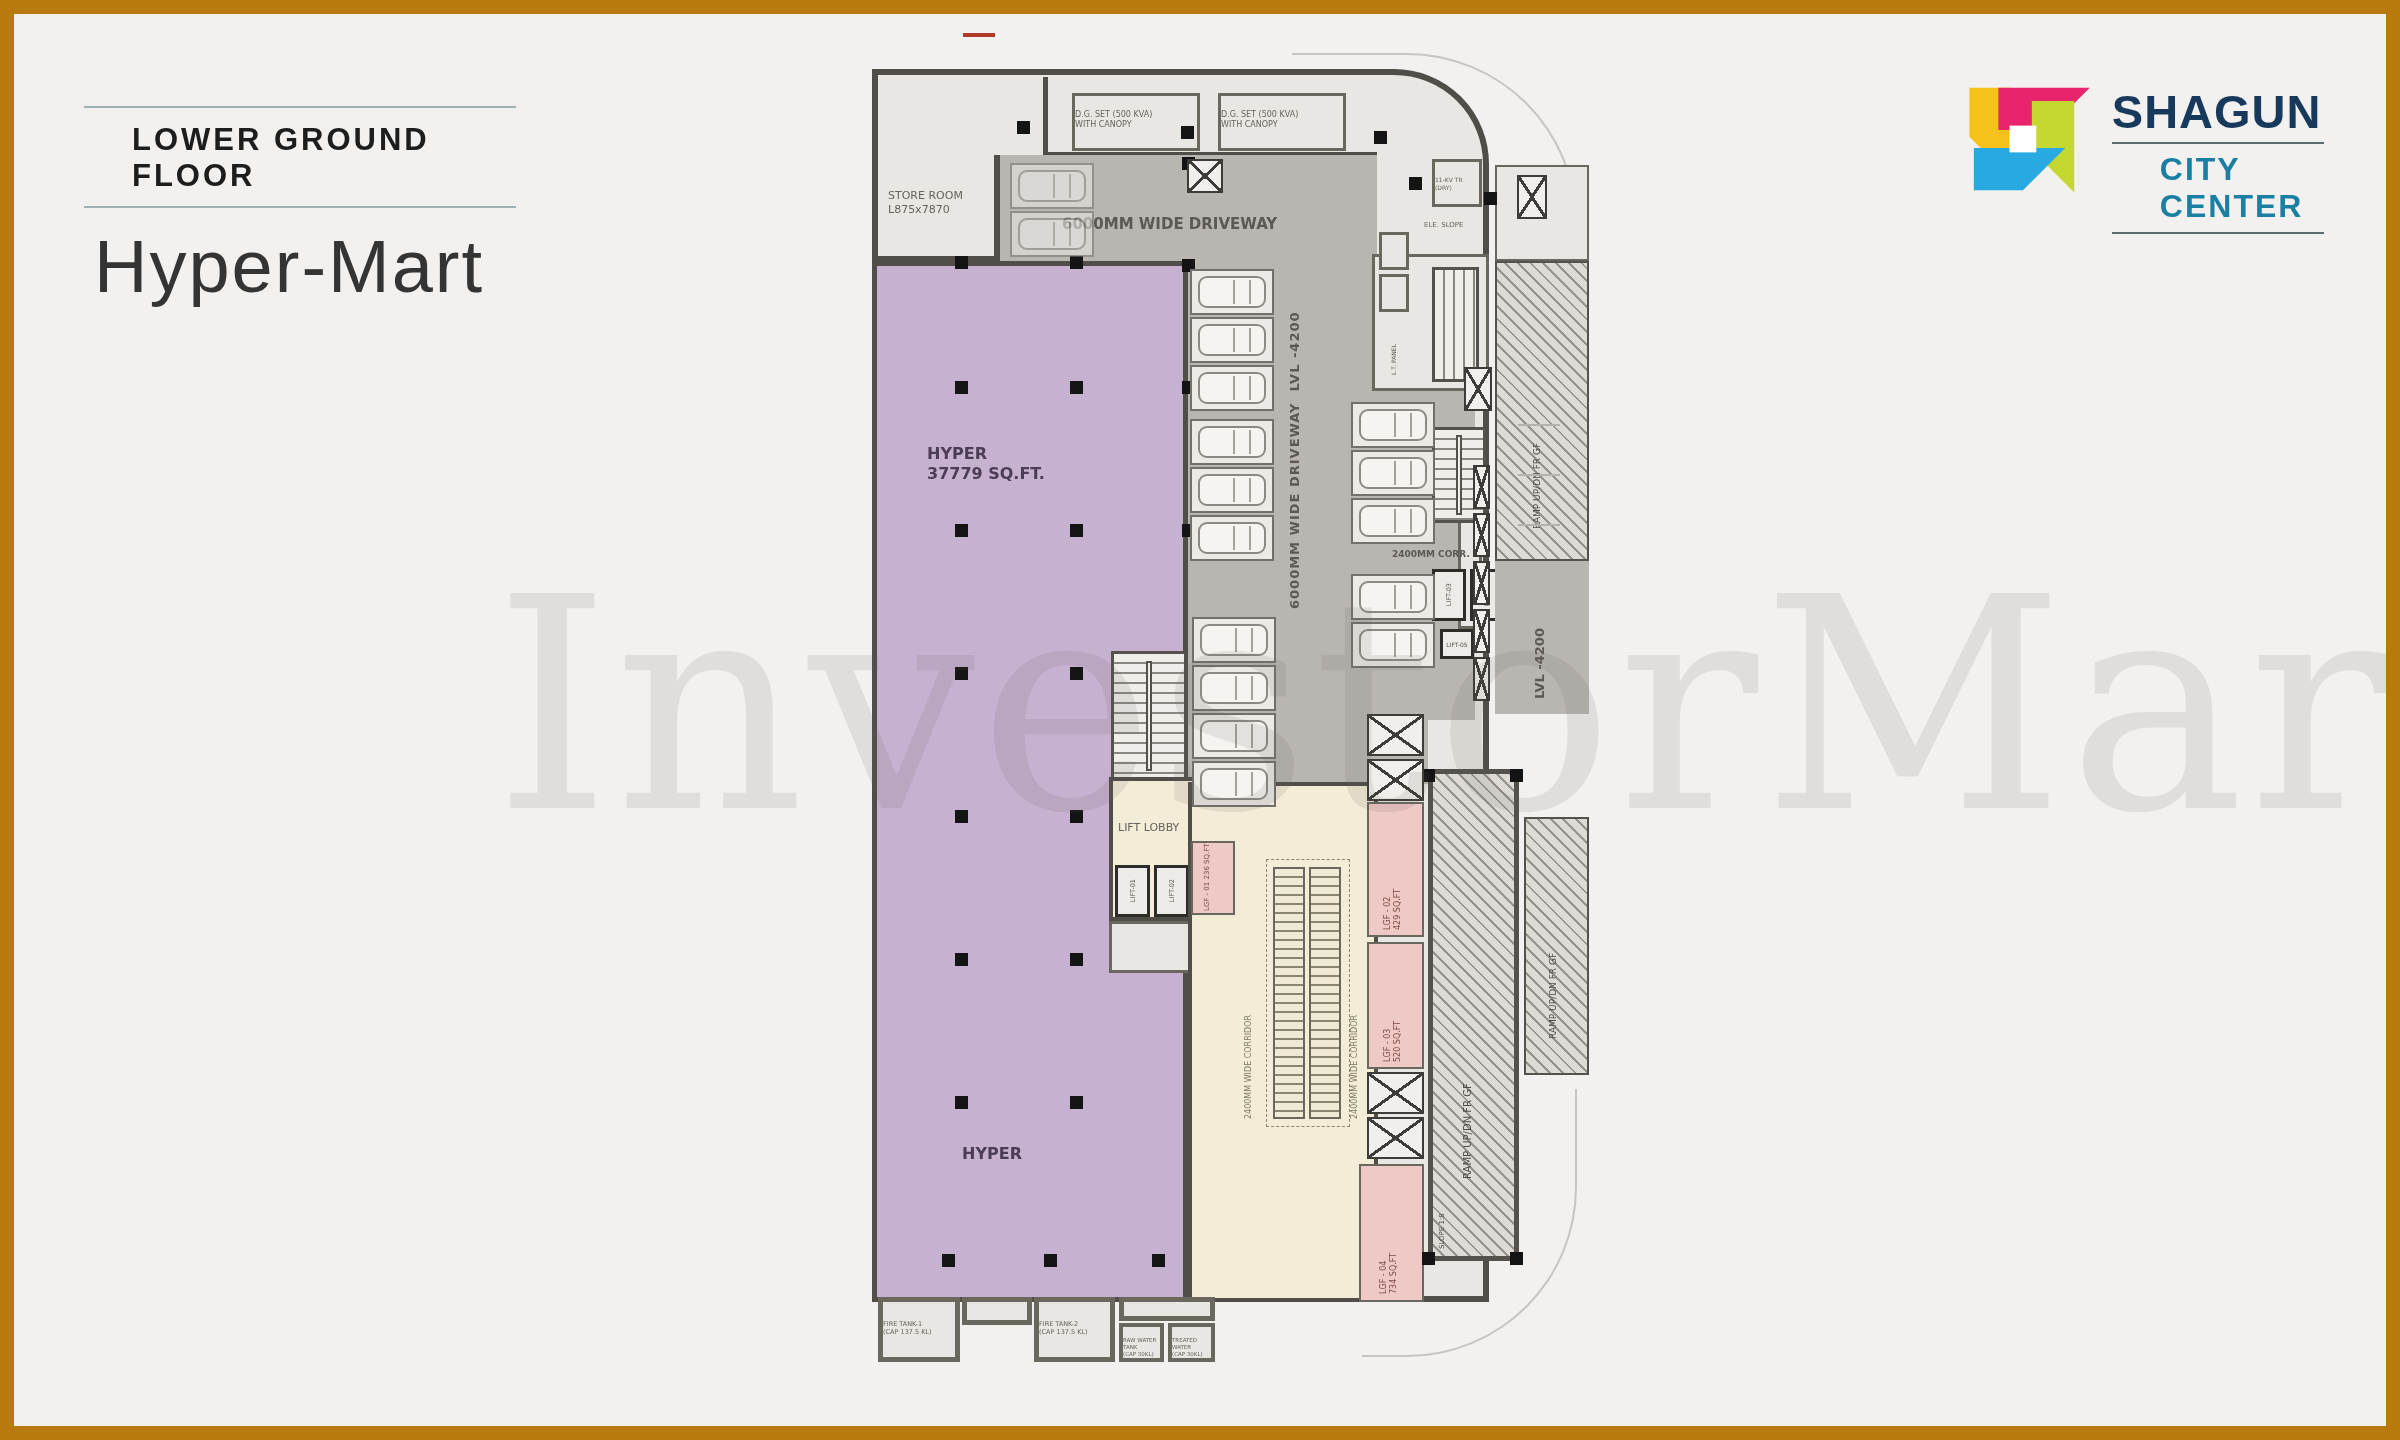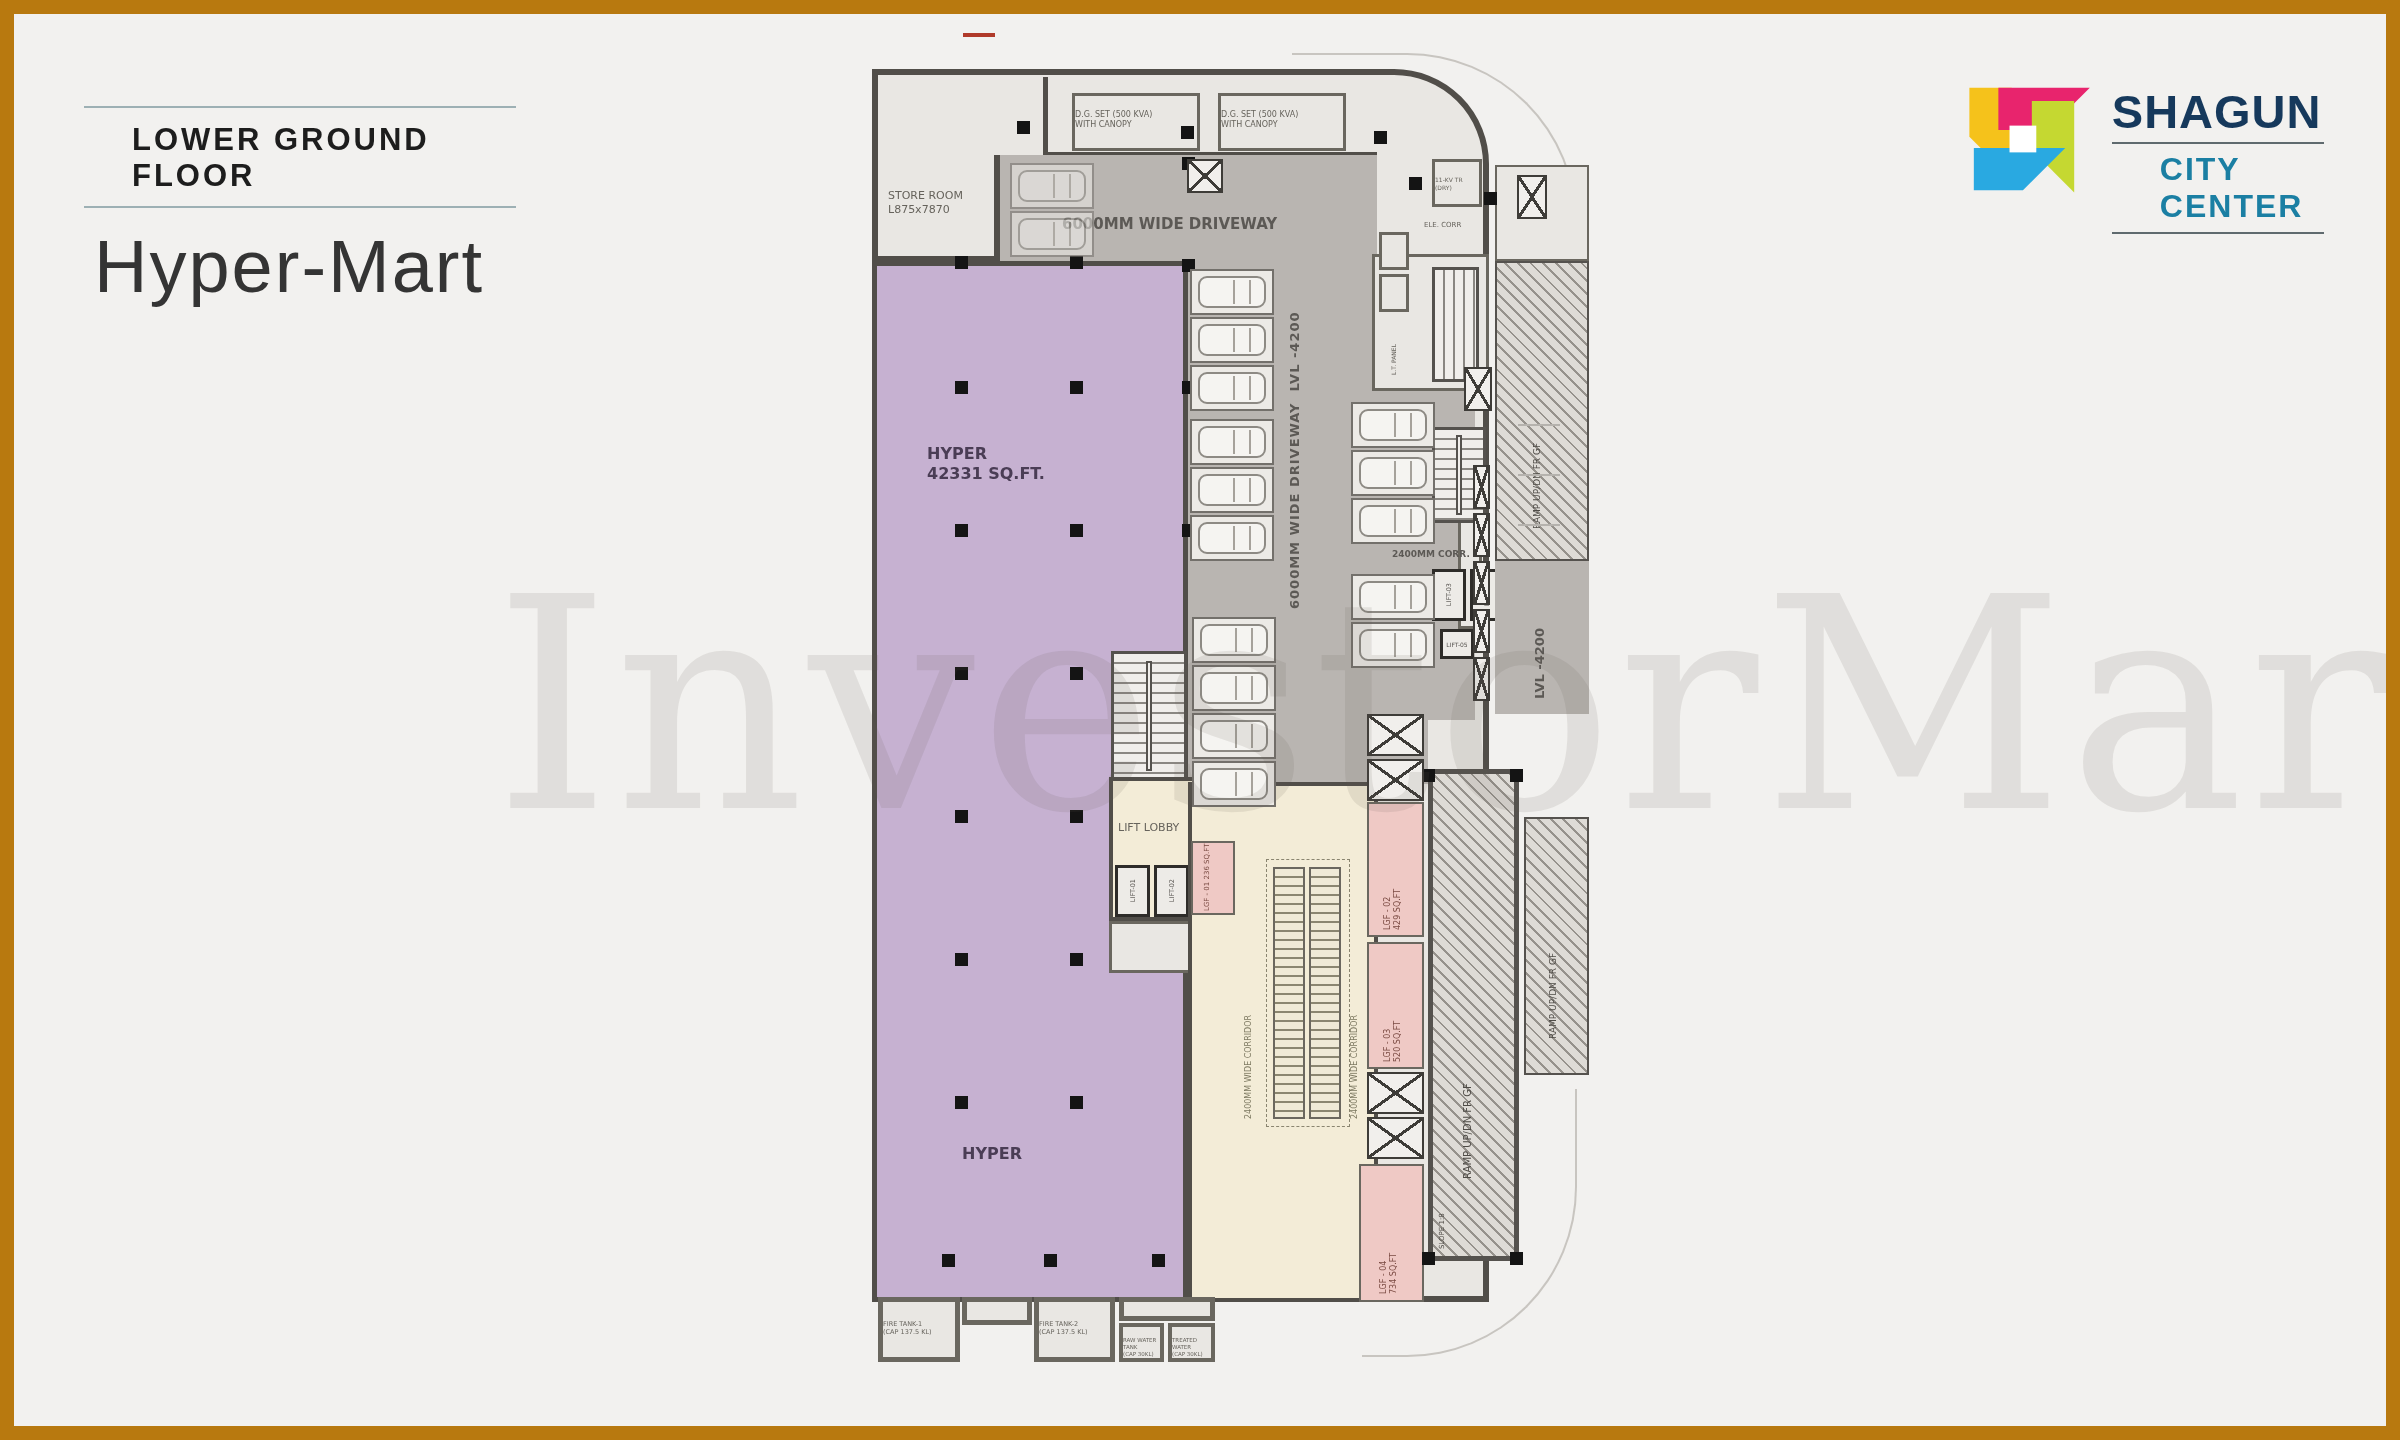--- a/index.html
+++ b/index.html
@@ -131,21 +131,21 @@
     <div class="abs wall" style="left:122px;top:86px;width:6px;height:112px;"></div>
     <div class="abs drive" style="left:316px;top:196px;width:287px;height:455px;"></div>
     <div class="abs drive" style="left:316px;top:651px;width:240px;height:64px;"></div>
     <div class="lbl dark abs" style="left:190px;top:146px;width:260px;font-size:15px;"><span>6000MM WIDE DRIVEWAY</span></div>
     <div class="lbl dark abs vt" style="left:415px;top:240px;height:300px;font-size:13px;letter-spacing:1px;">
       <span>6000MM WIDE DRIVEWAY</span>&nbsp;&nbsp;<span>LVL -4200</span>
     </div>
 
     <div class="abs purple" style="left:0;top:192px;width:316px;height:1041px;"></div>
     <div class="lbl purpletext abs" style="left:55px;top:375px;width:200px;font-size:16px;font-weight:bold;">
-      <span>HYPER</span><br><span>42331 SQ.FT.</span>
+      <span>HYPER</span><br><span>37779 SQ.FT.</span>
     </div>
     <div class="lbl purpletext abs" style="left:90px;top:1075px;width:170px;font-size:16px;font-weight:bold;">
       <span>HYPER</span>
     </div>
 
     <div class="abs stairs" style="left:239px;top:582px;width:76px;height:130px;">
       <div class="stair-rail"></div>
     </div>
     <div class="abs cream" style="left:237px;top:708px;width:118px;height:144px;"></div>
     <div class="lbl abs" style="left:246px;top:752px;width:100px;font-size:11px;"><span>LIFT LOBBY</span></div>
@@ -185,21 +185,21 @@
       </div>
     </div>
 
     <div class="abs room" style="left:500px;top:185px;width:117px;height:137px;"></div>
     <div class="abs stairs vtread" style="left:560px;top:198px;width:47px;height:115px;"></div>
     <div class="abs room" style="left:560px;top:90px;width:50px;height:48px;">
       <div class="lbl" style="left:0;top:14px;width:46px;font-size:6px;">
         <span>11-KV TR</span><br><span>(DRY)</span>
       </div>
     </div>
-    <div class="lbl abs" style="left:552px;top:152px;width:66px;font-size:7px;"><span>ELE. CORR</span></div>
+    <div class="lbl abs" style="left:552px;top:152px;width:66px;font-size:7px;"><span>ELE. SLOPE</span></div>
     <div class="abs room" style="left:507px;top:163px;width:30px;height:38px;"></div>
     <div class="abs room" style="left:507px;top:205px;width:30px;height:38px;"></div>
     <div class="lbl abs vt" style="left:518px;top:246px;height:60px;font-size:6px;"><span>L.T. PANEL</span></div>
     <div class="abs room" style="left:586px;top:440px;width:24px;height:120px;"></div>
 
     <div class="abs stairs" style="left:560px;top:358px;width:54px;height:96px;">
       <div class="stair-rail"></div>
     </div>
     <div class="lbl dark abs" style="left:520px;top:480px;width:110px;font-size:9px;"><span>2400MM CORR.</span></div>
     <div class="abs lift" style="left:560px;top:500px;width:34px;height:52px;">

